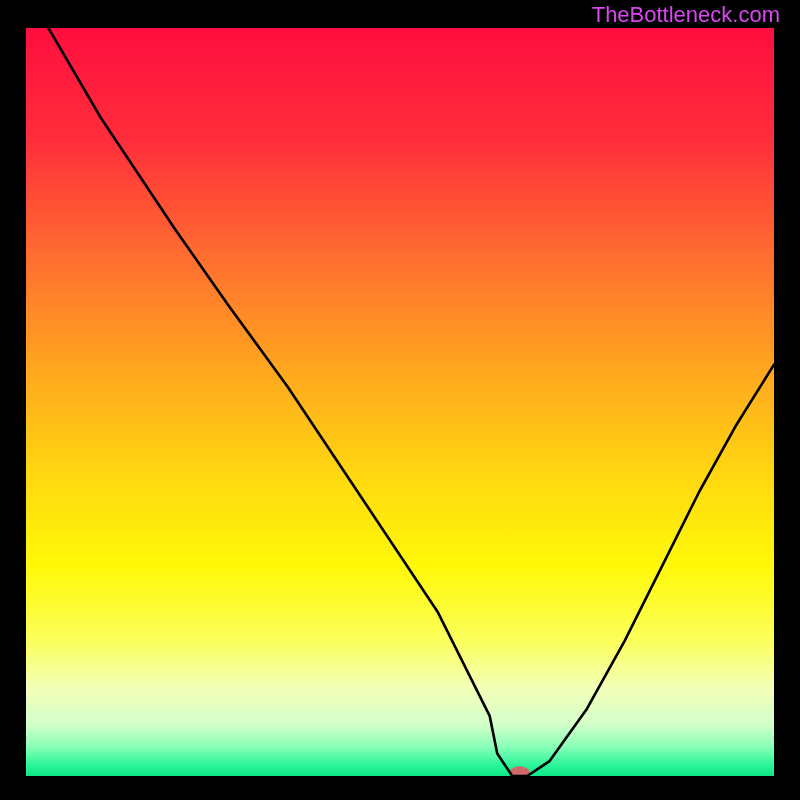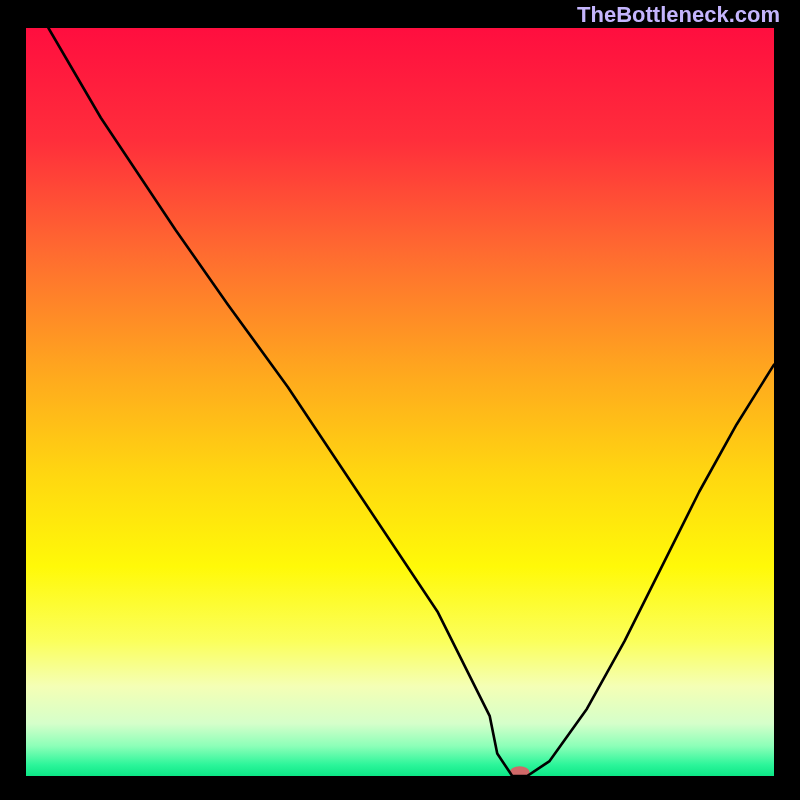--- a/index.html
+++ b/index.html
@@ -8,23 +8,23 @@
     background: #000;
     width: 800px;
     height: 800px;
     position: relative;
     font-family: Arial, sans-serif;
   }
   .watermark {
     position: absolute;
     top: 2px;
     right: 20px;
-    color: #c4b5fd;
+    color: #d946ef;
     font-size: 22px;
-    font-weight: bold;
+    font-weight: normal;
     z-index: 10;
   }
   .frame {
     position: absolute;
     top: 28px;
     left: 26px;
     width: 748px;
     height: 748px;
     background: #000;
   }

